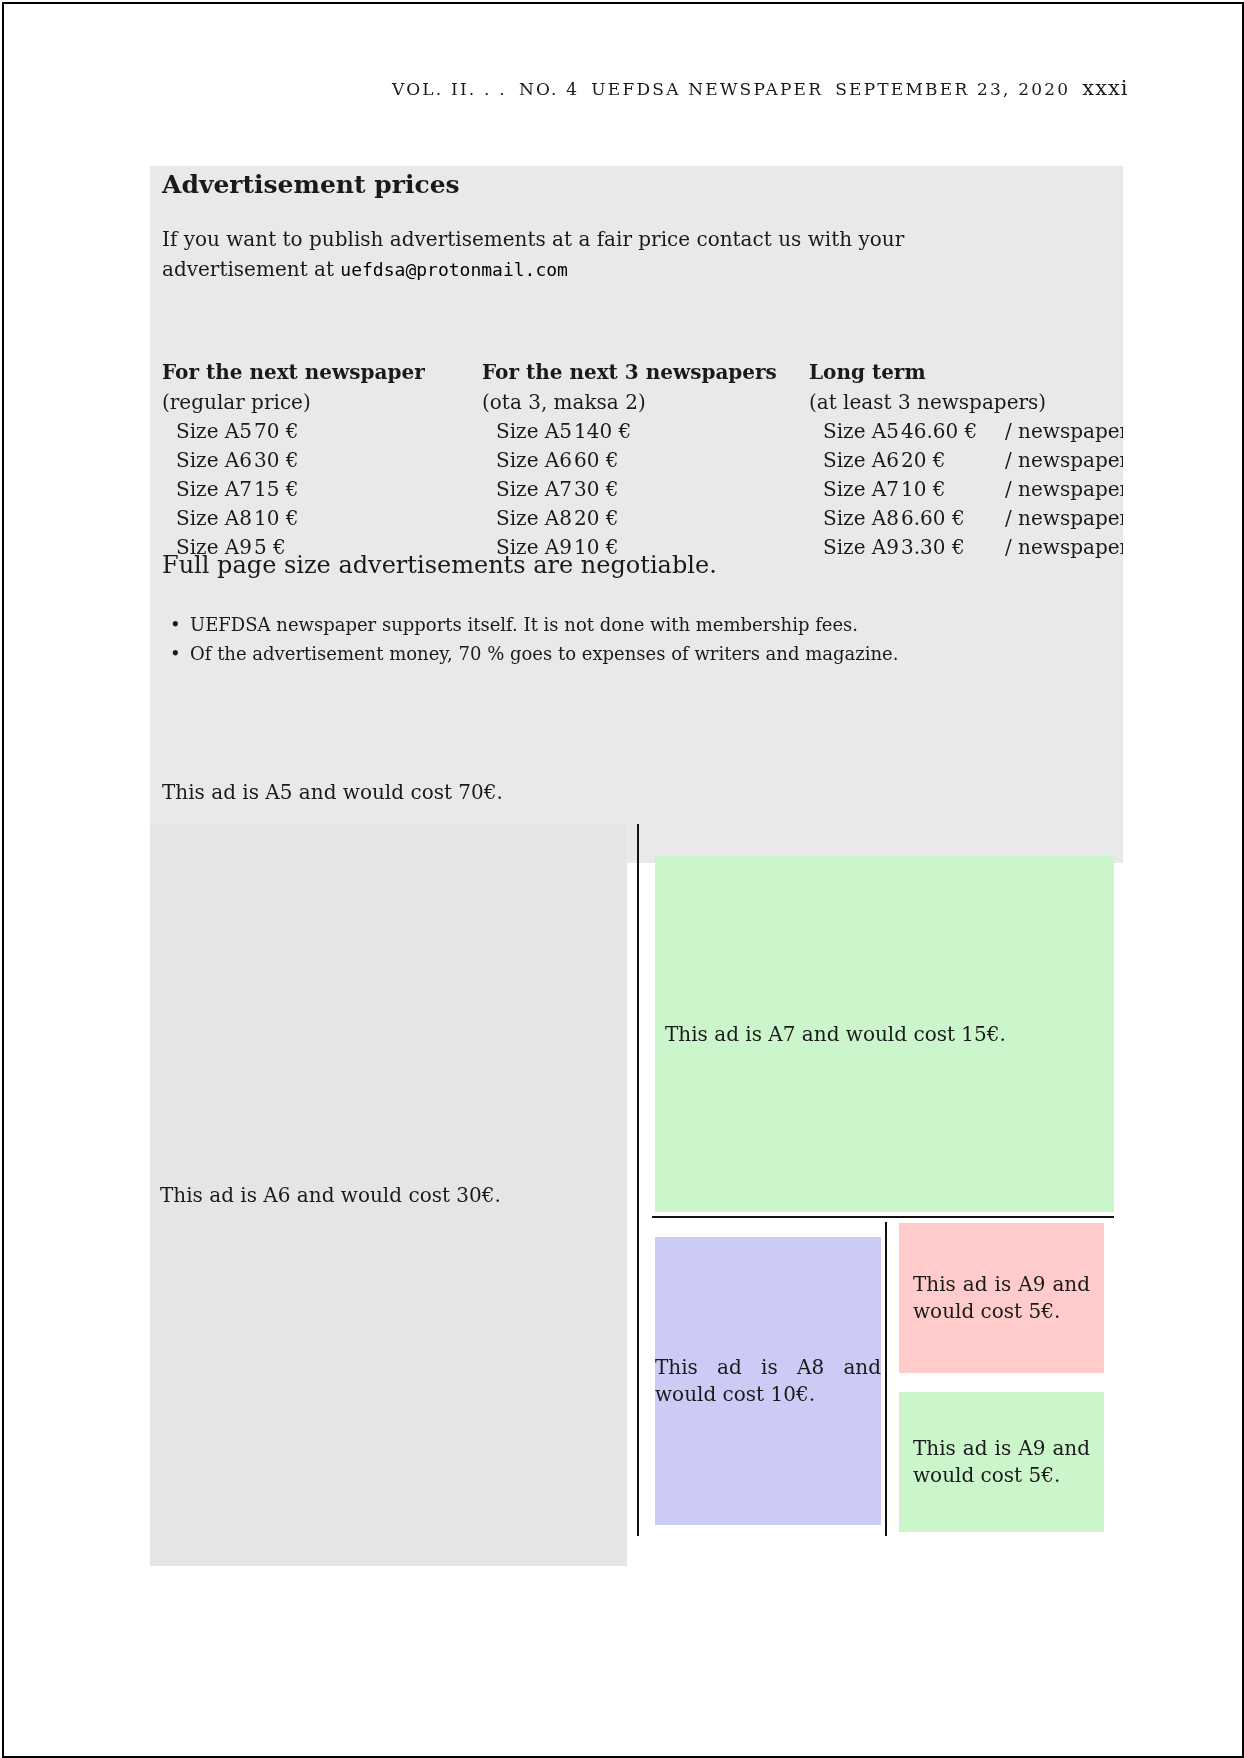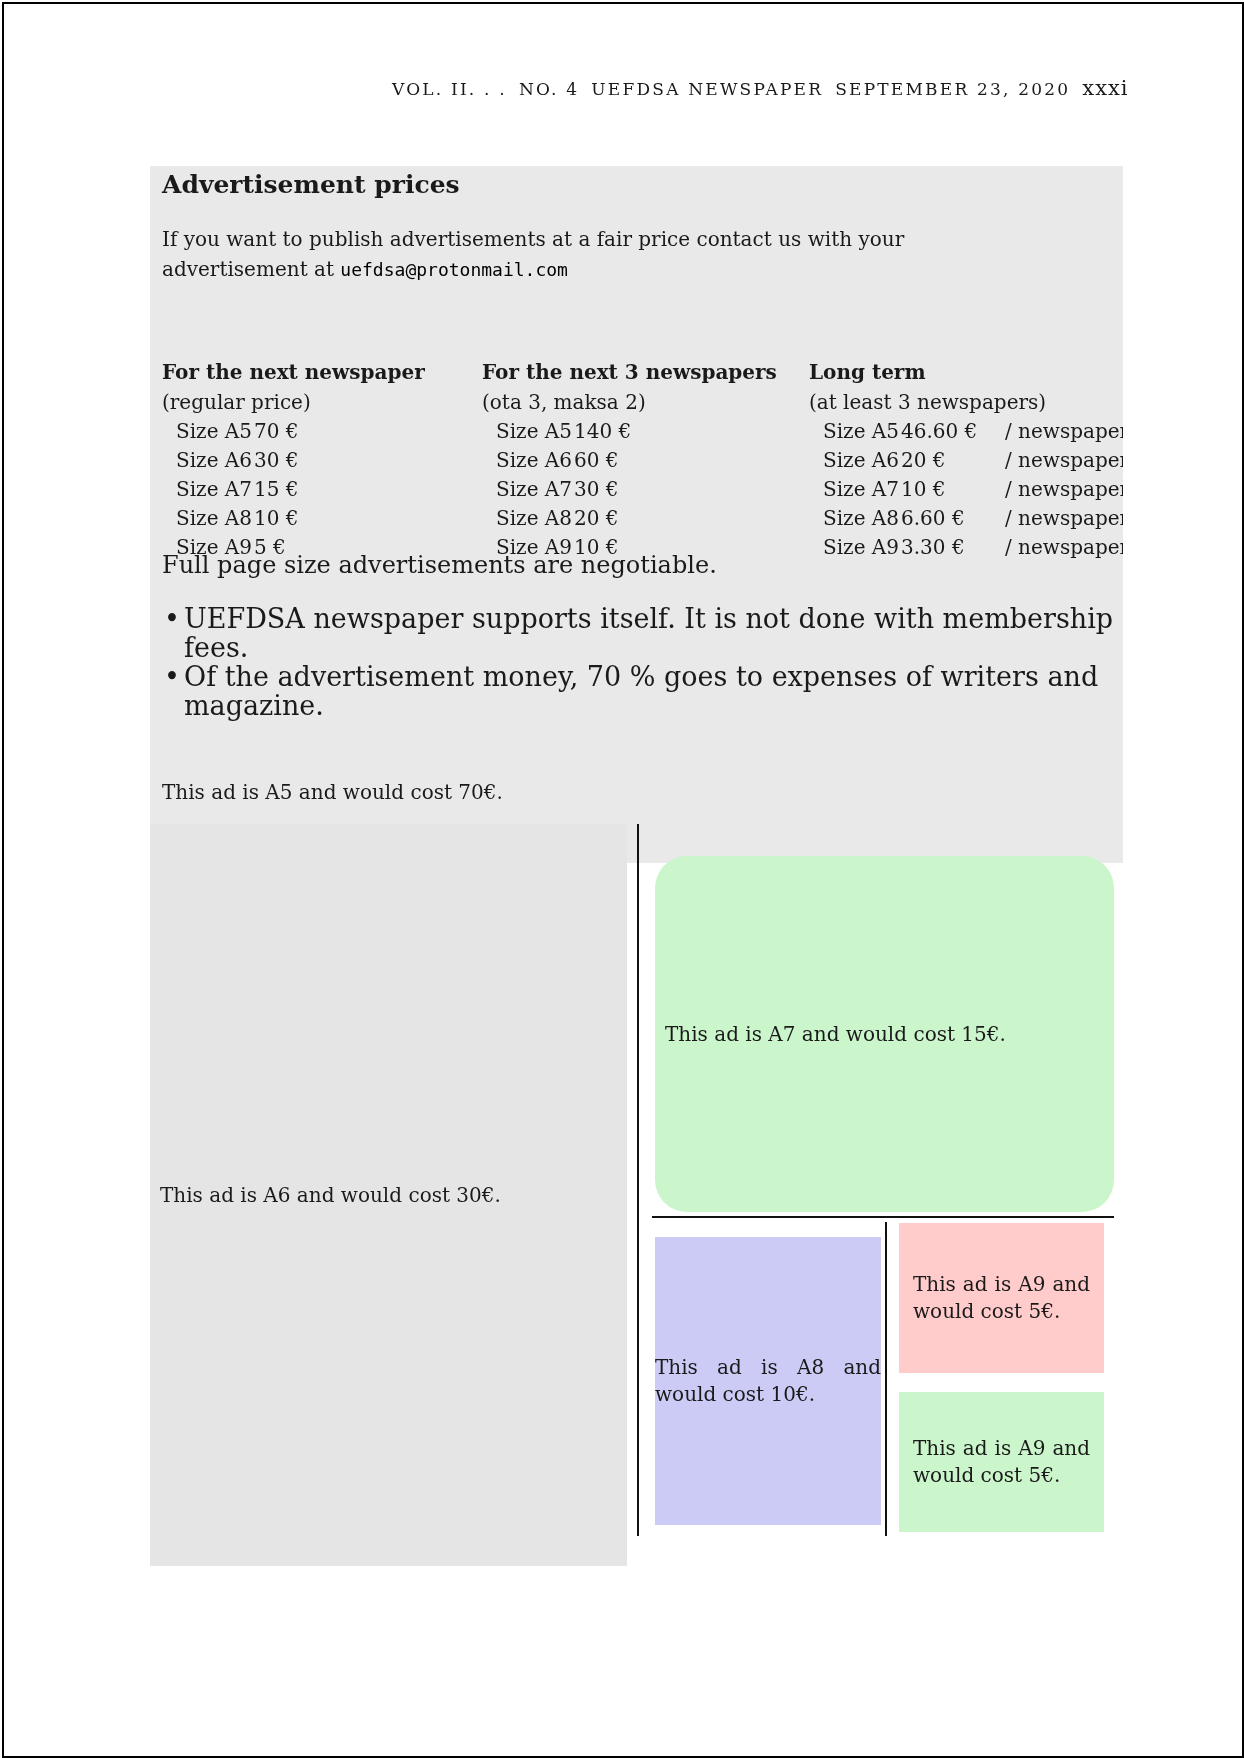--- a/index.html
+++ b/index.html
@@ -42,28 +42,28 @@
   .col.c1{width:320px;}
   .col.c2{width:327px;}
   .col.c3{width:310px;}
   .col .col-title{font-weight:bold;line-height:30px;}
   .col .col-sub{line-height:30px;}
   .price-row{
     display:grid;grid-template-columns:78px 104px auto;
     padding-left:14px;line-height:29px;white-space:nowrap;
   }
   .negotiable{position:absolute;top:385px;left:12px;margin:0;font-size:24px;}
-  .bullets{position:absolute;top:438px;left:12px;margin:0;padding:0;font-size:27px;line-height:29px;}
+  .bullets{position:absolute;top:438px;left:12px;margin:6px;padding:0;font-size:18px;line-height:29px;}
   .bullets li{list-style:none;position:relative;padding-left:22px;}
   .bullets li::before{content:"\2022";position:absolute;left:2px;}
   .a5note{position:absolute;top:614px;left:12px;margin:0;font-size:20px;}
   
   .ad{position:absolute;font-size:20px;line-height:27px;display:flex;align-items:center;}
   .ad-a6{left:146px;top:820px;width:477px;height:742px;background:#e5e5e5;padding-left:10px;box-sizing:border-box;}
-  .ad-a7{left:651px;top:852px;width:459px;height:356px;background:#cbf6cb;padding-left:10px;box-sizing:border-box;border-radius:32px;}
+  .ad-a7{left:651px;top:852px;width:459px;height:356px;background:#cbf6cb;padding-left:10px;box-sizing:border-box;}
   .ad-a8{left:651px;top:1233px;width:226px;height:288px;background:#cbcbf6;padding:0 0;box-sizing:border-box;}
   .ad-a8 span,.ad-a9p span,.ad-a9g span{text-align:justify;display:block;width:100%;}
   .ad-a9p{left:895px;top:1219px;width:205px;height:150px;background:#ffcbcb;padding:0 14px;box-sizing:border-box;}
   .ad-a9g{left:895px;top:1388px;width:205px;height:140px;background:#cbf6cb;padding:0 14px;box-sizing:border-box;}
   .vline,.hline{position:absolute;background:#111;}
   .v1{left:633px;top:820px;width:2px;height:712px;}
   .v2{left:881px;top:1218px;width:2px;height:314px;}
   .h1line{left:648px;top:1212px;width:462px;height:2px;}
 </style>
 </head>

